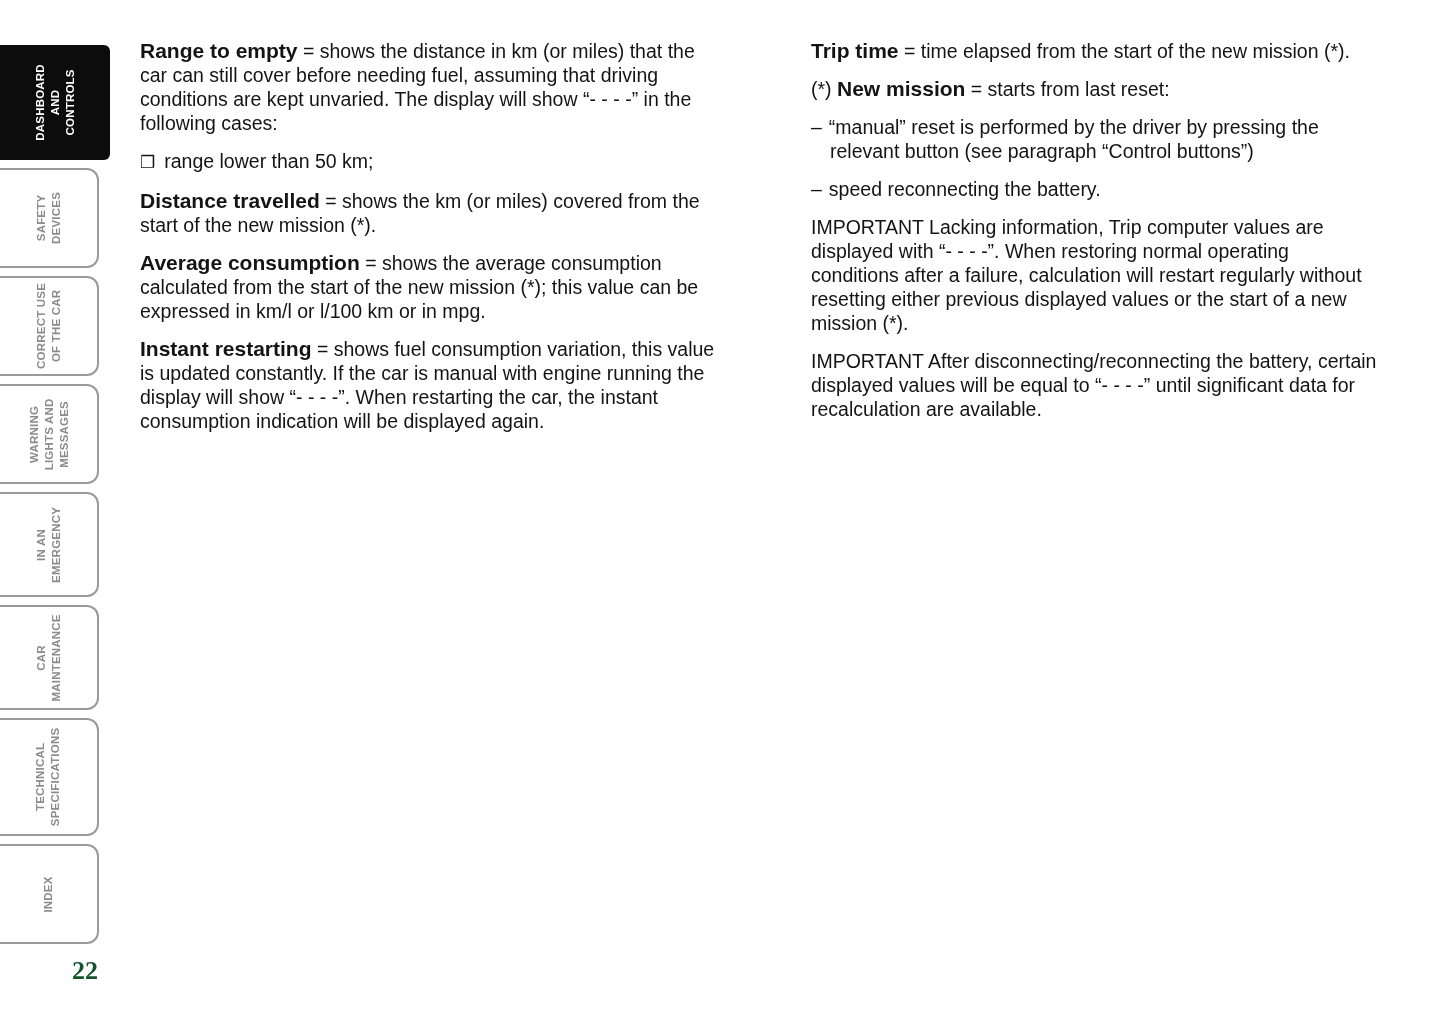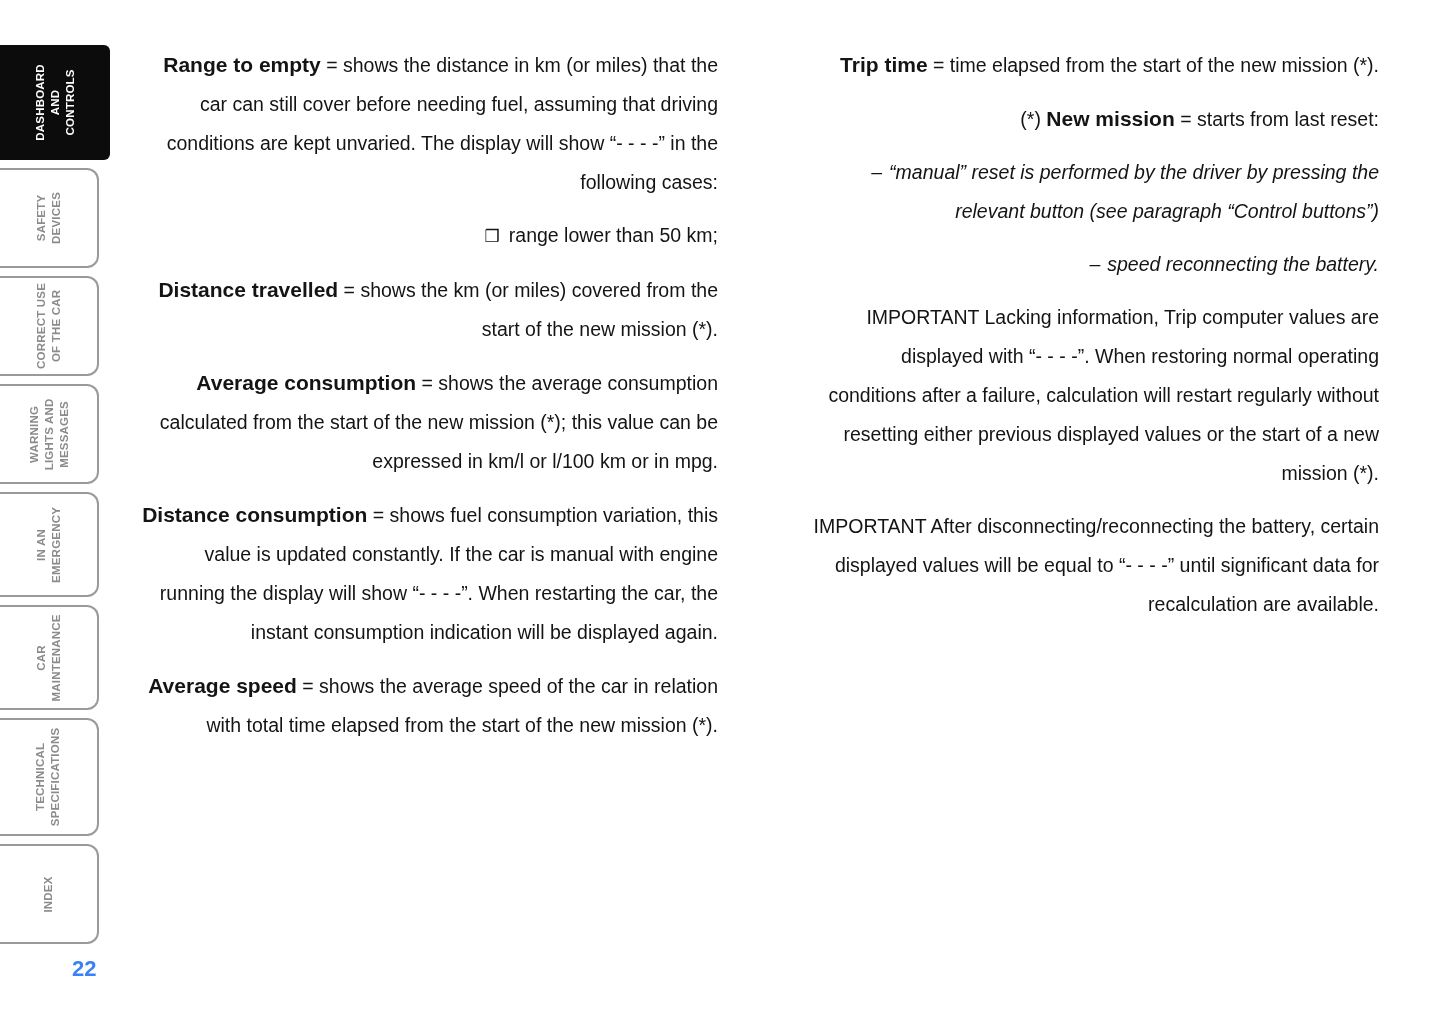--- a/index.html
+++ b/index.html
@@ -51,47 +51,47 @@
     letter-spacing: 0.2px;
     color: #8b8b8b;
   }
   .tab.active .tab-label { color: #ffffff; }
 
   
   .page-number {
     position: absolute;
     left: 72px;
     top: 956px;
-    font-size: 22px;
+    font-size: 26px;
     font-weight: bold;
-    color: #3b82f6;
+    color: #14532d;
+    font-family: Liberation Serif, serif;
   }
 
   
   .col {
     position: absolute;
-    top: 45px;
+    top: 39px;
     font-size: 19.5px;
-    line-height: 39px;
-    text-align: right;
+    line-height: 24px;
   }
   .left-col  { left: 140px; width: 578px; }
   .right-col { left: 780px; width: 568px; margin-left: 31px; }
 
   .para, .bullet, .dash { margin: 0 0 14px 0; }
 
   .term {
     font-weight: bold;
     font-size: 21px;
   }
 
   .bullet { padding-left: 28px; text-indent: -28px; }
   .bullet .glyph { margin-right: 9px; font-size: 17px; }
 
-  .dash { padding-left: 19px; text-indent: -19px; font-style: italic; }
+  .dash { padding-left: 19px; text-indent: -19px; }
   .dash .glyph { margin-right: 7px; }
 </style>
 </head>
 <body>
 
 <nav class="sidebar">
   <div class="tab active" style="height:115px">
     <span class="tab-label">DASHBOARD
 AND
 CONTROLS</span>
@@ -131,23 +131,22 @@
   <section class="col left-col">
     <p class="para"><strong class="term">Range to empty</strong><span> = shows the distance in km (or miles) that the car can still cover before needing fuel, assuming that driving conditions are kept unvaried. The display will show “- - - -” in the following cases:</span></p>
 
     <p class="bullet"><span class="glyph">❒</span><span>range lower than 50 km;</span></p>
 
 
     <p class="para"><strong class="term">Distance travelled</strong><span> = shows the km (or miles) covered from the start of the new mission (*).</span></p>
 
     <p class="para"><strong class="term">Average consumption</strong><span> = shows the average consumption calculated from the start of the new mission (*); this value can be expressed in km/l or l/100 km or in mpg.</span></p>
 
-    <p class="para"><strong class="term">Distance consumption</strong><span> = shows fuel consumption variation, this value is updated constantly. If the car is manual with engine running the display will show “- - - -”. When restarting the car, the instant consumption indication will be displayed again.</span></p>
+    <p class="para"><strong class="term">Instant restarting</strong><span> = shows fuel consumption variation, this value is updated constantly. If the car is manual with engine running the display will show “- - - -”. When restarting the car, the instant consumption indication will be displayed again.</span></p>
 
-    <p class="para"><strong class="term">Average speed</strong><span> = shows the average speed of the car in relation with total time elapsed from the start of the new mission (*).</span></p>
   </section>
 
   <section class="col right-col">
     <p class="para"><strong class="term">Trip time</strong><span> = time elapsed from the start of the new mission (*).</span></p>
 
     <p class="para"><span>(*) </span><strong class="term">New mission</strong><span> = starts from last reset:</span></p>
 
     <p class="dash"><span class="glyph">–</span><span>“manual” reset is performed by the driver by pressing the relevant button (see paragraph “Control buttons”)</span></p>
 
 

